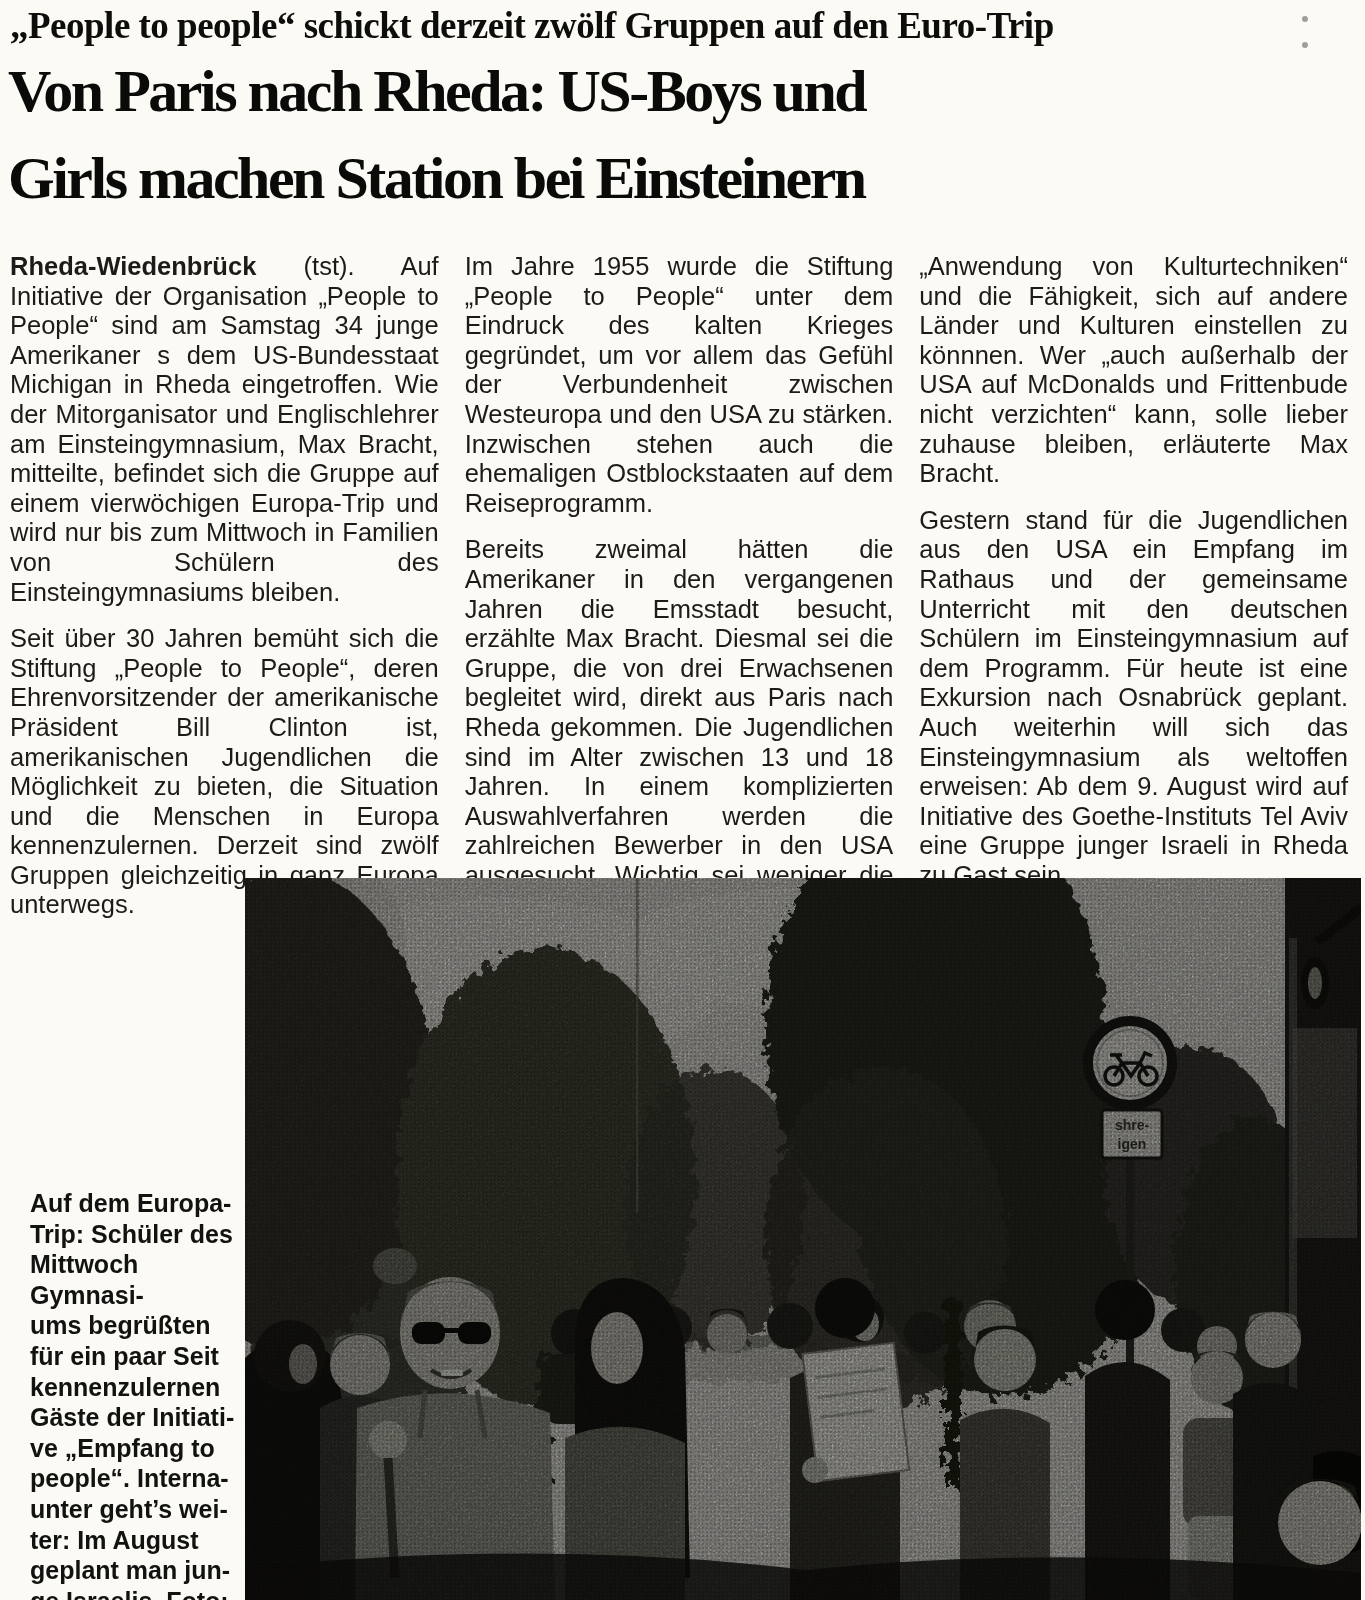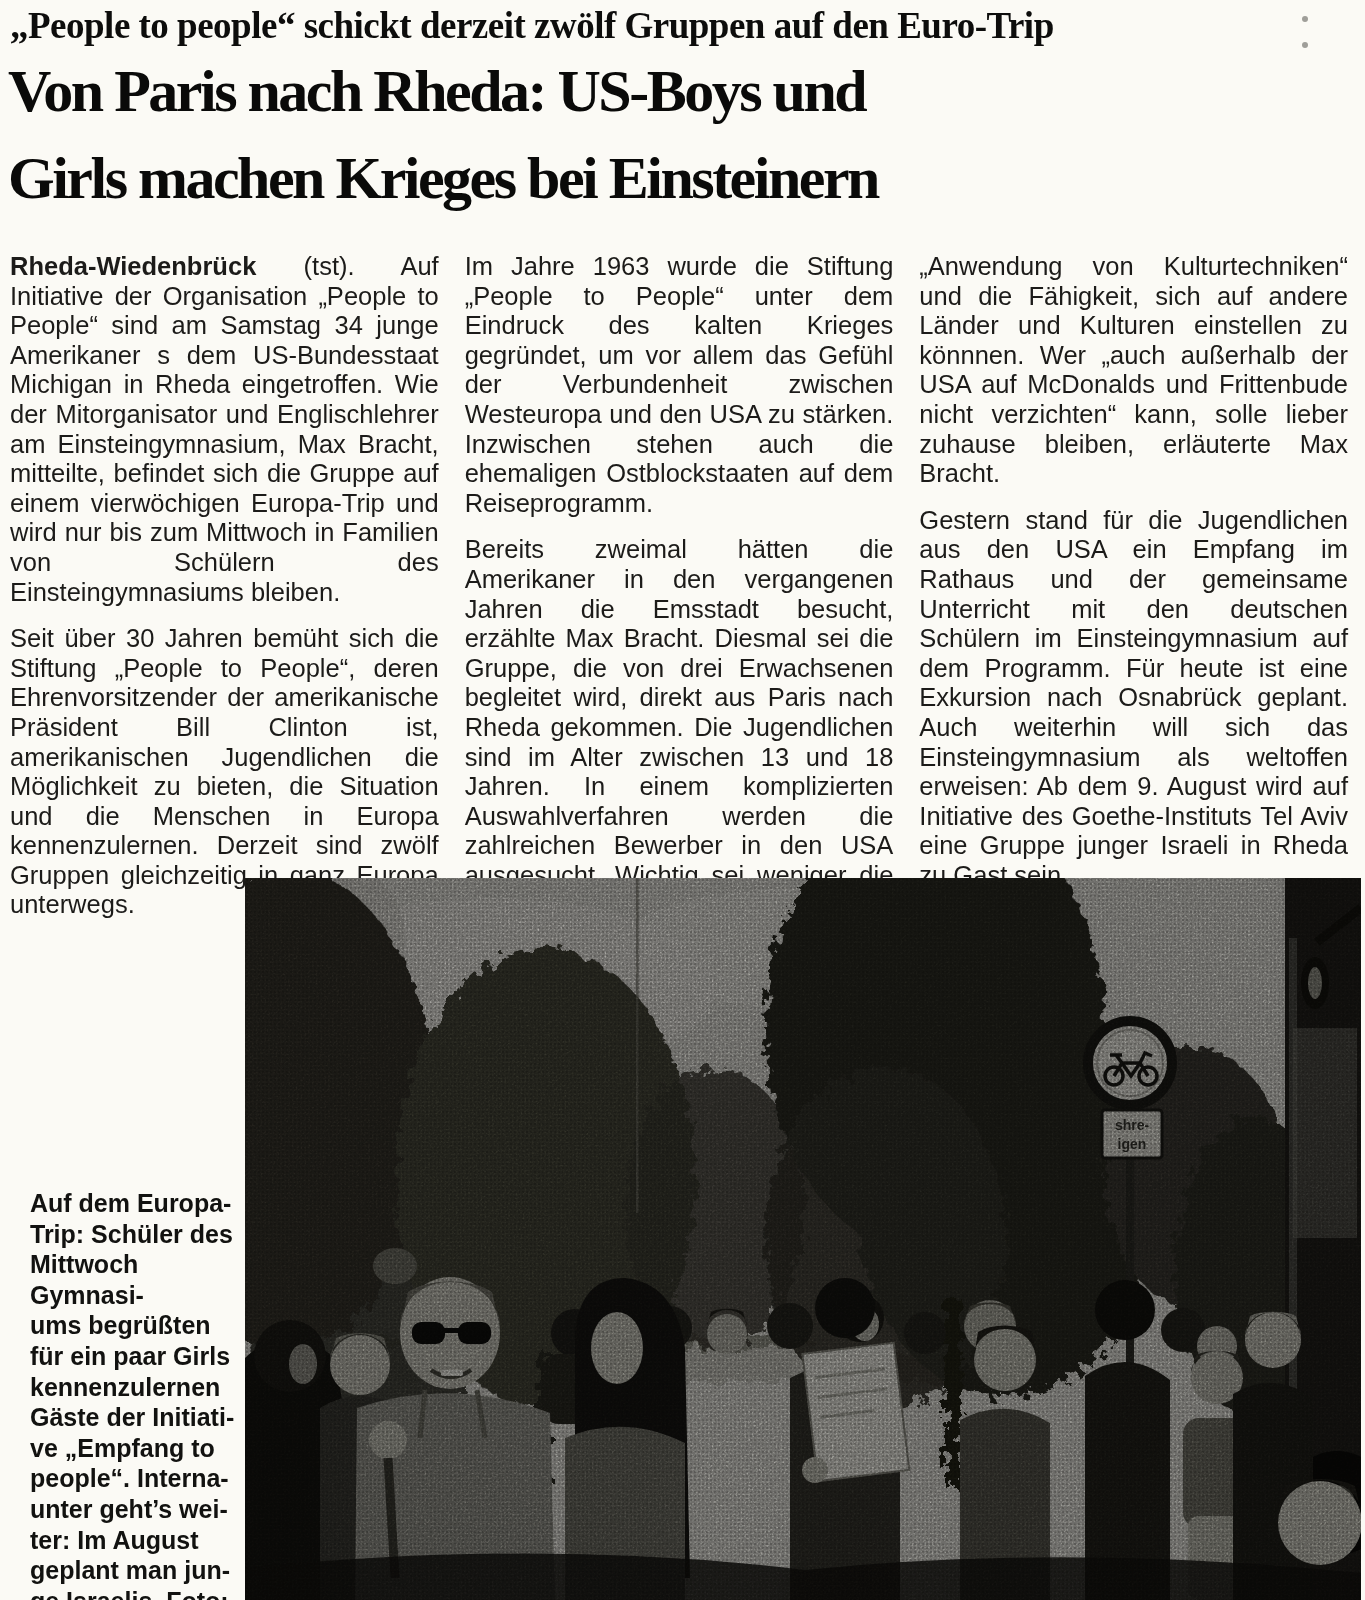--- a/index.html
+++ b/index.html
@@ -48,46 +48,46 @@
 </style>
 </head>
 <body>
 
 <div class="page">
 
   <div class="kicker">„People to people“ schickt derzeit zwölf Gruppen auf den Euro-Trip</div>
 
   <h1 class="headline">
     <span>Von Paris nach Rheda: US-Boys und</span><br>
-    <span>Girls machen Krieges bei Einsteinern</span>
+    <span>Girls machen Station bei Einsteinern</span>
   </h1>
 
   <div class="artifact-colon"></div>
 
   <div class="columns">
     <div class="col">
       <p><span class="lead">Rheda-Wiedenbrück</span><span> (tst). Auf Initiative der Organisation „People to People“ sind am Samstag 34 junge Amerikaner s dem US-Bundesstaat Michigan in Rheda eingetroffen. Wie der Mitorganisator und Englischlehrer am Einsteingymnasium, Max Bracht, mitteilte, befindet sich die Gruppe auf einem vierwöchigen Europa-Trip und wird nur bis zum Mittwoch in Familien von Schülern des Einsteingymnasiums bleiben.</span></p>
       <p><span>Seit über 30 Jahren bemüht sich die Stiftung „People to People“, deren Ehrenvorsitzender der amerikanische Präsident Bill Clinton ist, amerikanischen Jugendlichen die Möglichkeit zu bieten, die Situation und die Menschen in Europa kennenzulernen. Derzeit sind zwölf Gruppen gleichzeitig in ganz Europa unterwegs.</span></p>
     </div>
     <div class="col">
-      <p><span>Im Jahre 1963 wurde die Stiftung „People to People“ unter dem Eindruck des kalten Krieges gegründet, um vor allem das Gefühl der Verbundenheit zwischen Westeuropa und den USA zu stärken. Inzwischen stehen auch die ehemaligen Ostblockstaaten auf dem Reiseprogramm.</span></p>
+      <p><span>Im Jahre 1955 wurde die Stiftung „People to People“ unter dem Eindruck des kalten Krieges gegründet, um vor allem das Gefühl der Verbundenheit zwischen Westeuropa und den USA zu stärken. Inzwischen stehen auch die ehemaligen Ostblockstaaten auf dem Reiseprogramm.</span></p>
       <p><span>Bereits zweimal hätten die Amerikaner in den vergangenen Jahren die Emsstadt besucht, erzählte Max Bracht. Diesmal sei die Gruppe, die von drei Erwachsenen begleitet wird, direkt aus Paris nach Rheda gekommen. Die Jugendlichen sind im Alter zwischen 13 und 18 Jahren. In einem komplizierten Auswahlverfahren werden die zahlreichen Bewerber in den USA ausgesucht. Wichtig sei weniger die kompetente Beherrschung von Fremdsprachen, sondern die</span></p>
     </div>
     <div class="col">
       <p><span>„Anwendung von Kulturtechniken“ und die Fähigkeit, sich auf andere Länder und Kulturen einstellen zu könnnen. Wer „auch außerhalb der USA auf McDonalds und Frittenbude nicht verzichten“ kann, solle lieber zuhause bleiben, erläuterte Max Bracht.</span></p>
       <p><span>Gestern stand für die Jugendlichen aus den USA ein Empfang im Rathaus und der gemeinsame Unterricht mit den deutschen Schülern im Einsteingymnasium auf dem Programm. Für heute ist eine Exkursion nach Osnabrück geplant. Auch weiterhin will sich das Einsteingymnasium als weltoffen erweisen: Ab dem 9. August wird auf Initiative des Goethe-Instituts Tel Aviv eine Gruppe junger Israeli in Rheda zu Gast sein.</span></p>
     </div>
   </div>
 
   <div class="caption">
     <span>Auf dem Europa-</span>
     <span>Trip: Schüler des</span>
     <span>Mittwoch Gymnasi-</span>
     <span>ums begrüßten</span>
-    <span>für ein paar Girls</span>
+    <span>für ein paar Seit</span>
     <span>kennenzulernen</span>
     <span>Gäste der Initiati-</span>
     <span>ve „Empfang to</span>
     <span>people“. Interna-</span>
     <span>unter geht’s wei-</span>
     <span>ter: Im August</span>
     <span>geplant man jun-</span>
     <span>ge Israelis.  Foto:</span>
 
   </div>

